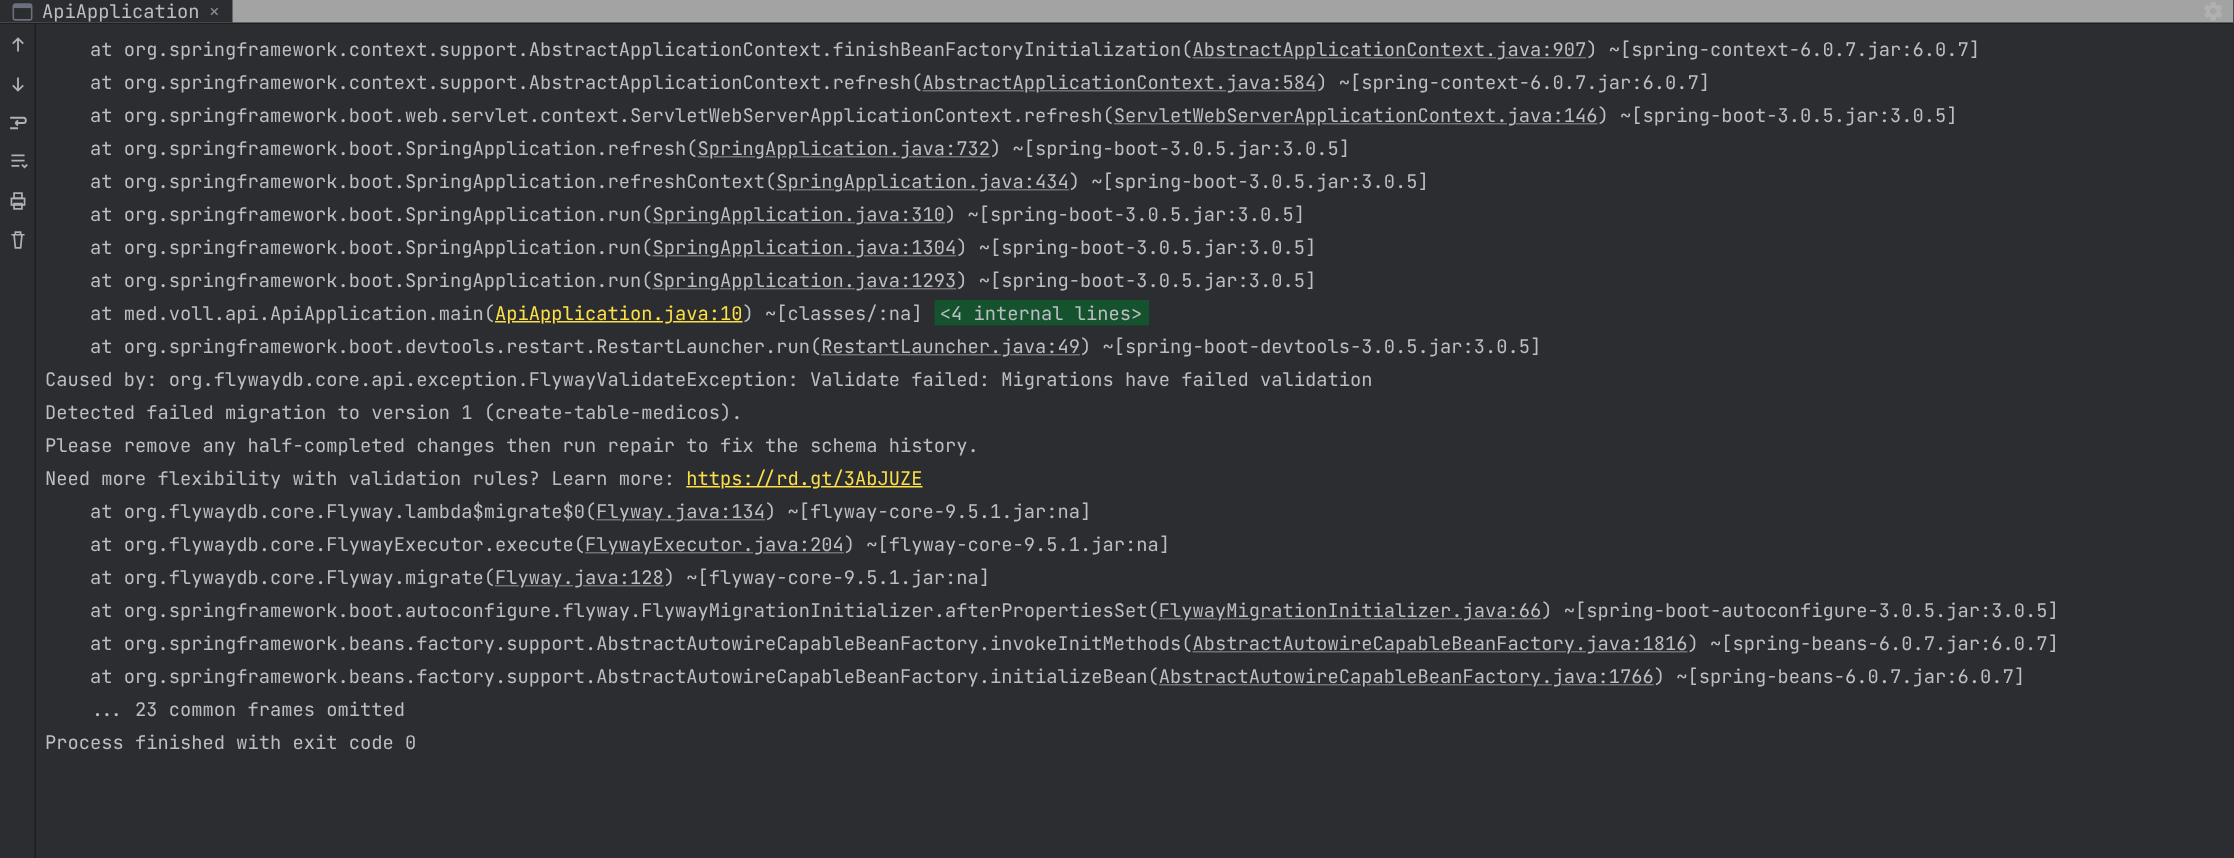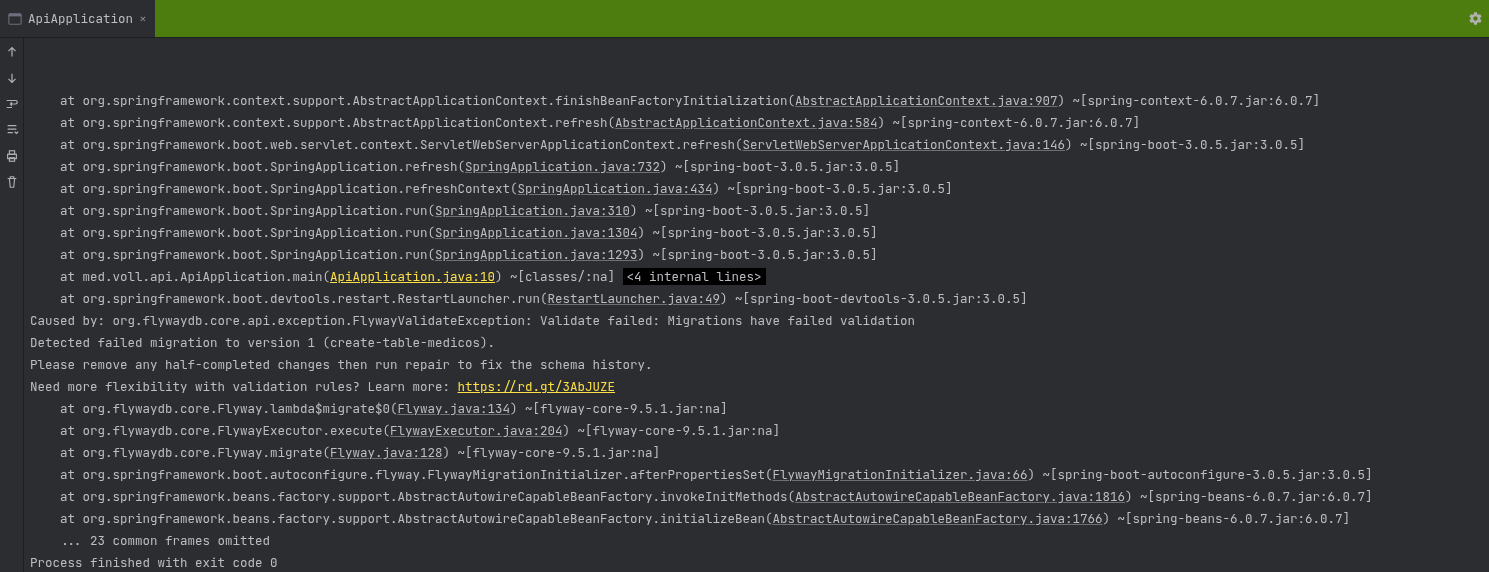--- a/index.html
+++ b/index.html
@@ -9,25 +9,25 @@
       font-family: "JetBrains Mono", "Consolas", "Monaco", monospace;
       font-size: 12.5px;
       line-height: 22px;
       width: 1489px;
       height: 572px;
       overflow: hidden;
       display: flex;
       flex-direction: column;
     }
     .tab-bar {
-      background: #4d7c0f;
+      background: #a3a3a3;
       border-bottom: 1px solid #1e1f22;
       display: flex;
       align-items: center;
-      height: 38px;
+      height: 16px;
       justify-content: space-between;
       padding-right: 6px;
     }
     .tab {
       display: flex;
       align-items: center;
       gap: 6px;
       padding: 0 8px;
       height: 100%;
       background: #2b2d30;
@@ -73,36 +73,35 @@
       display: inline-flex;
       align-items: center;
       justify-content: center;
     }
     .console {
       flex: 1;
       padding: 6px 2px 6px 6px;
       white-space: pre;
       overflow: auto;
       position: relative;
-      margin-top: 46px;
     }
     .line { white-space: pre; }
     .link {
       color: #bcbec4;
       text-decoration: underline;
       text-decoration-color: #6e7074;
       cursor: pointer;
     }
     .link-blue {
       color: #fde047;
       text-decoration: underline;
       cursor: pointer;
     }
     .internal-badge {
-      background: #000000;
+      background: #14532d;
       color: #bcbec4;
       padding: 0 4px;
     }
     .rel { position: relative; }
   </style>
 </head>
 <body>
 
 <div class="tab-bar">
   <div class="tab">

